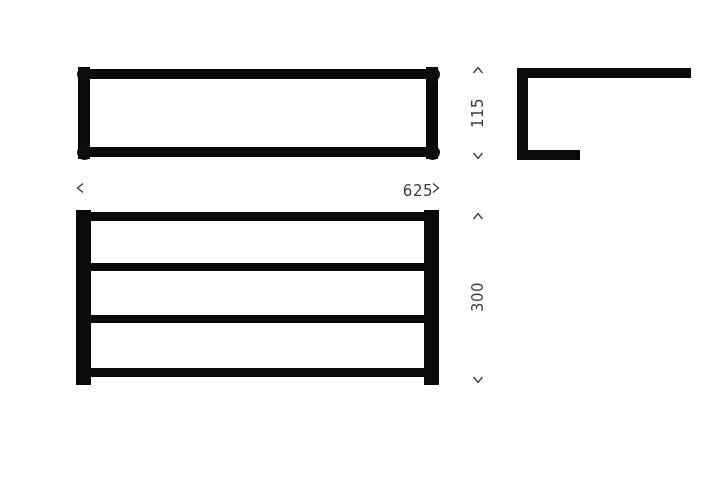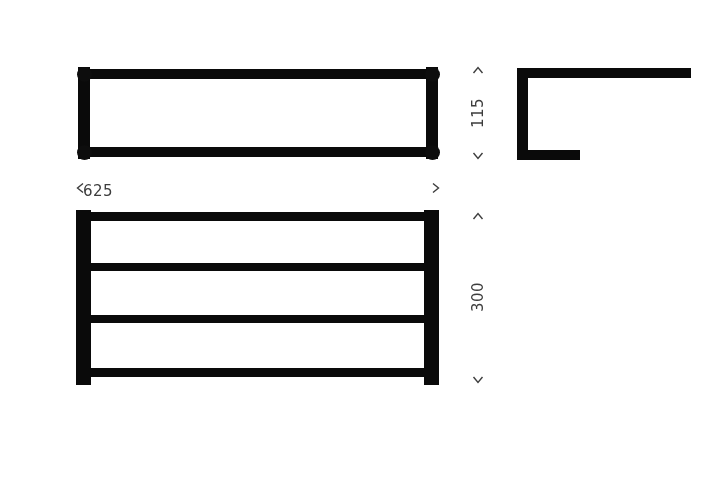--- a/index.html
+++ b/index.html
@@ -13,21 +13,21 @@
   .canvas { position:absolute; inset:0; width:720px; height:477px; }
   .bar { position:absolute; background:#0a0a0a; }
   .corner {
     position:absolute; width:15px; height:15px;
     border-radius:50%; background:#0d0d0d;
   }
   .dim-label {
     position:absolute; color:#3d3d3d; font-size:15px;
     letter-spacing:0.5px;
   }
-  .dim-label.h { text-align:left; }
+  .dim-label.h { text-align:right; }
   .dim-label.v {
     width:44px; height:16px; line-height:16px; text-align:center;
     transform:rotate(-90deg);
   }
   .chev { position:absolute; line-height:0; display:block; }
   .chev svg { display:block; }
 </style>
 </head>
 <body>
 

